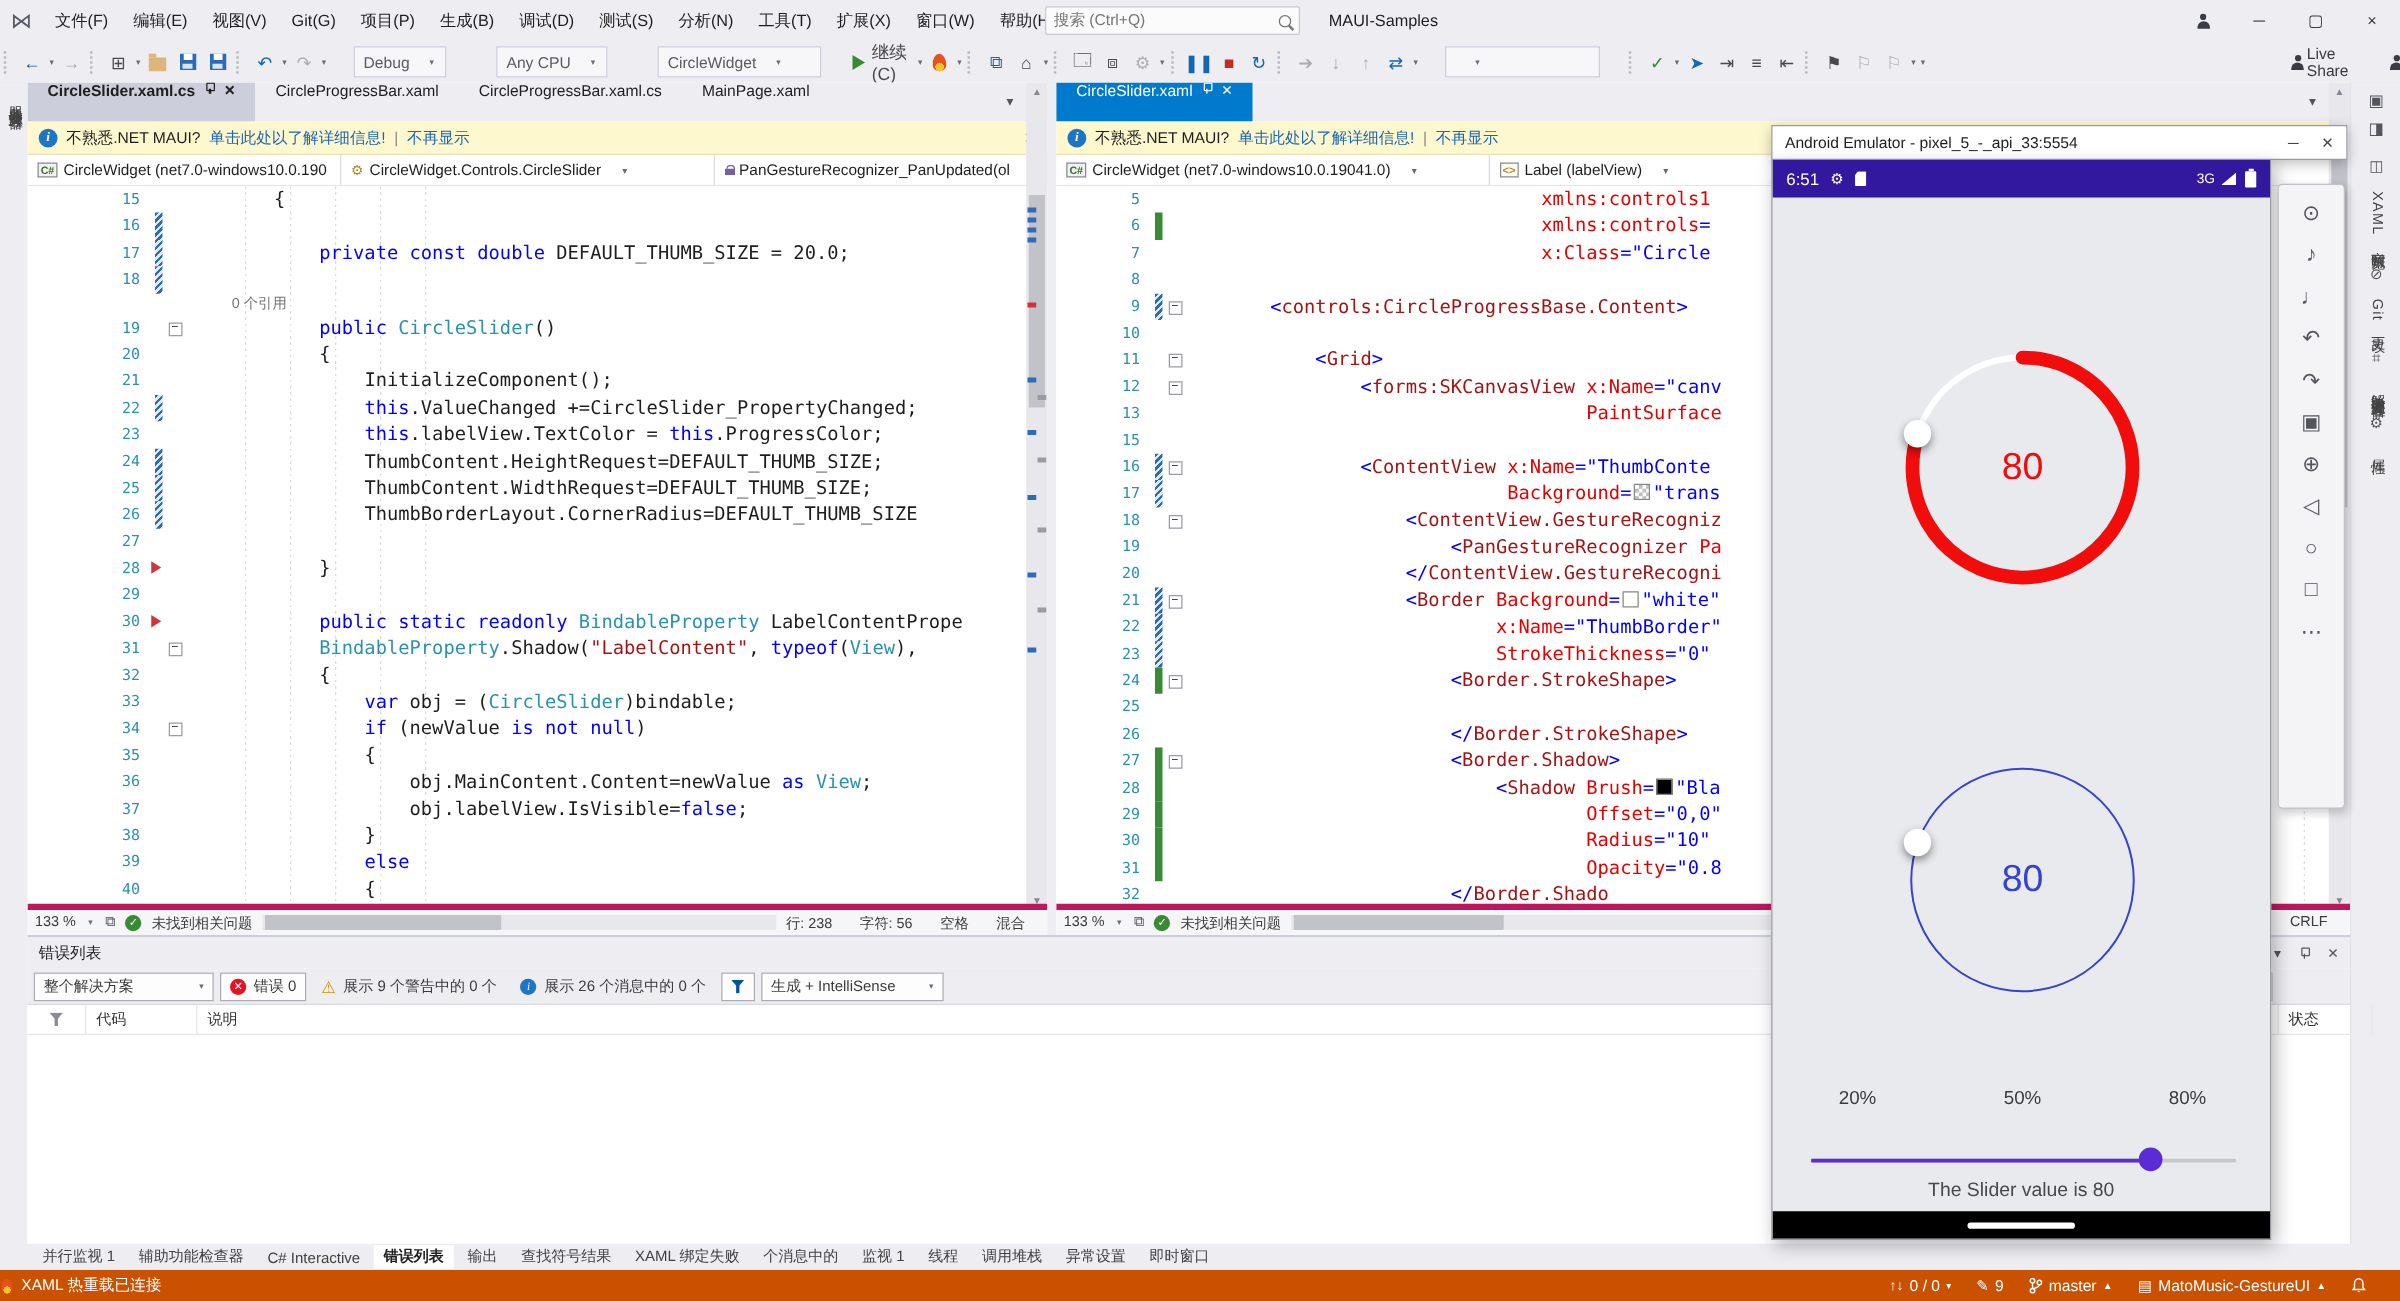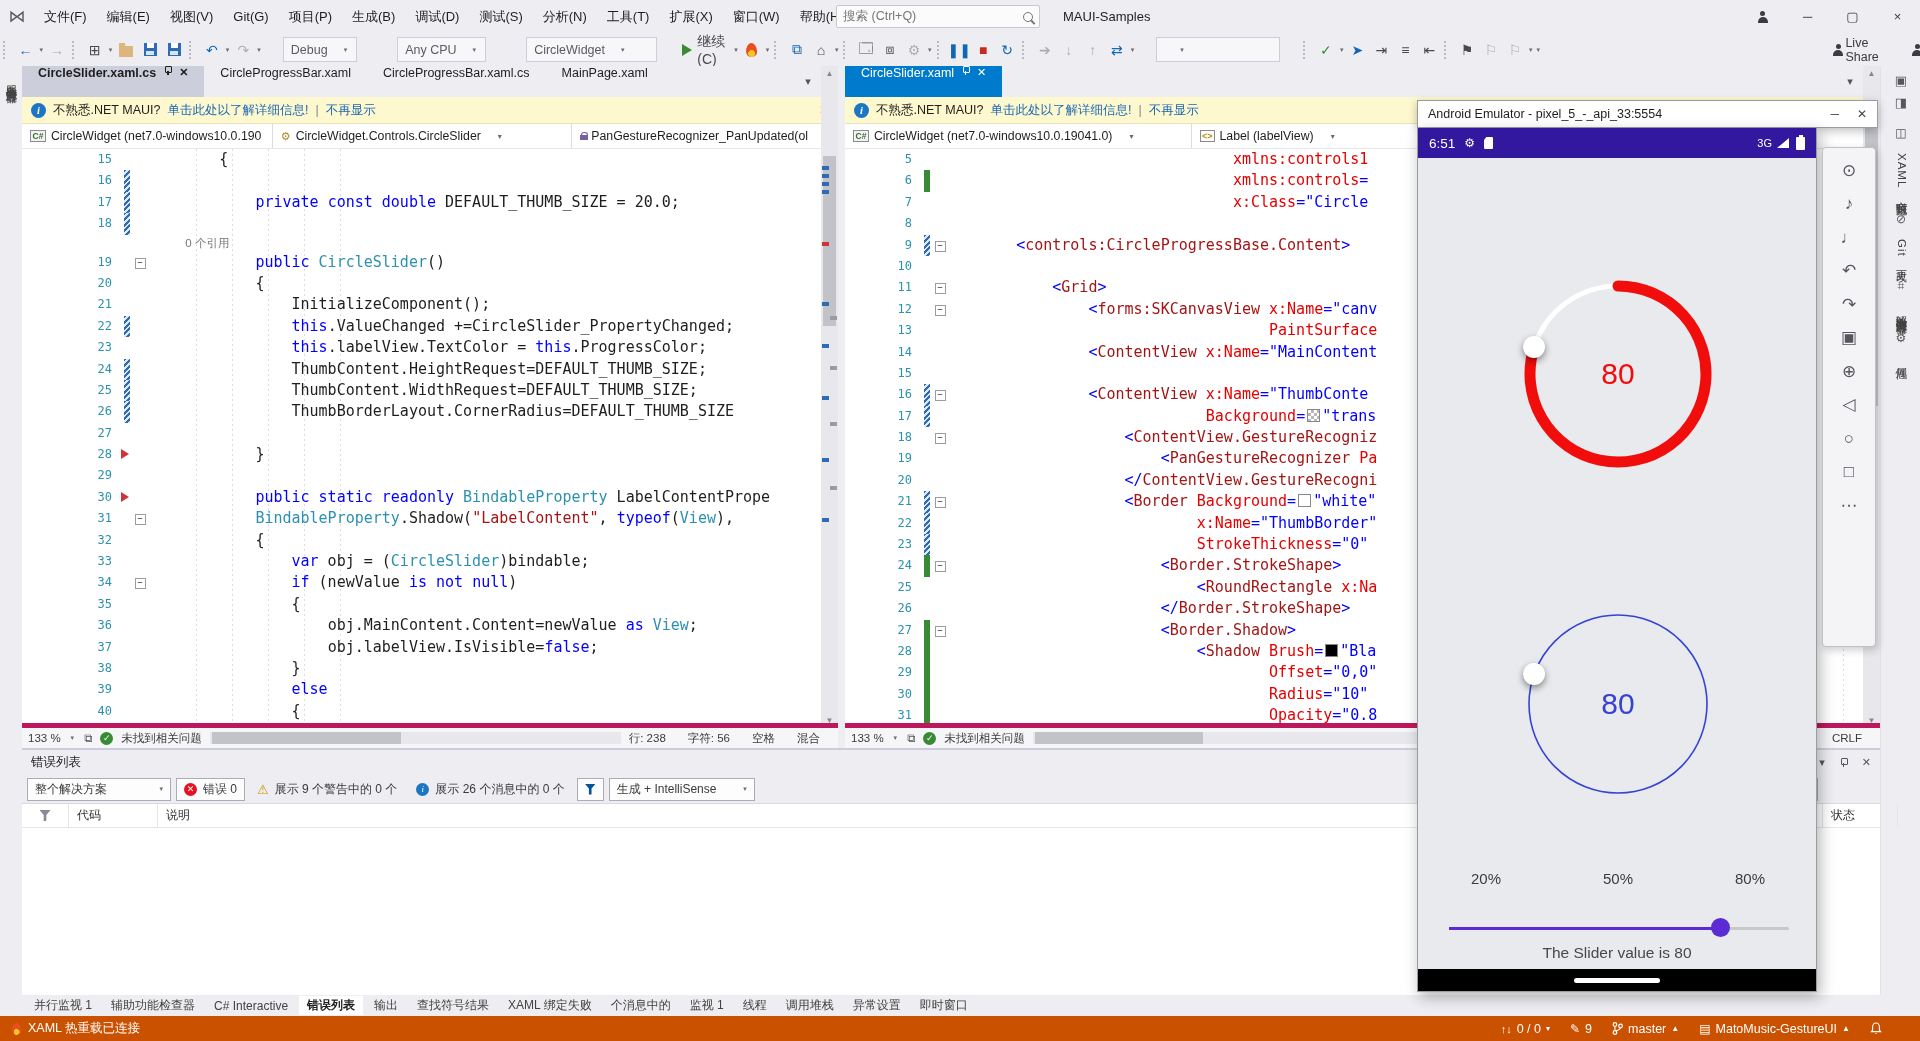--- a/index.html
+++ b/index.html
@@ -117,21 +117,21 @@
   .infoico{width:13px;height:13px;min-width:13px;border-radius:50%;background:#1C76C4;color:#fff;font-size:9px;display:flex;align-items:center;justify-content:center;font-family:"Liberation Serif",serif;font-style:italic;}
   .funnel{width:11px;height:11px;background:#00539C;clip-path:polygon(0 0,100% 0,62% 45%,62% 100%,38% 100%,38% 45%);}
   .el-search{margin-left:auto;margin-right:62px;height:21px;width:46px;border:1px solid #ACACB4;background:#FDFDFE;display:flex;align-items:center;justify-content:space-between;padding:0 5px;}
   .el-header{height:23px;display:flex;background:#fff;font-size:12px;color:#333;border-bottom:1px solid #E5E5EA;position:relative;}
   .el-cell{display:flex;align-items:center;padding:0 8px;border-right:1px solid #E5E5EA;height:100%;}
   .el-state{position:absolute;left:1800px;width:58px;border-left:1px solid #E5E5EA;}
   
   #panelstrip{position:absolute;left:0;top:995px;width:1920px;height:21px;background:#EEEEF2;display:flex;align-items:center;padding-left:26px;gap:3px;font-size:12px;color:#424242;}
   .pitem{padding:1px 8px;}
   .pitem.active{background:#FFFFFF;color:#1E1E1E;font-weight:bold;}
-  #statusbar{position:absolute;left:0;top:1016px;width:1920px;height:25px;background:#CA5100;color:#fff;display:flex;align-items:center;font-size:12.5px;padding:0 12px;gap:7px;box-sizing:border-box;}
+  #statusbar{position:absolute;left:0;top:1016px;width:1920px;height:25px;background:#CA5100;color:#fff;display:flex;align-items:center;font-size:12.5px;padding:0 1px;gap:7px;box-sizing:border-box;}
   .sb-right{margin-left:auto;display:flex;align-items:center;gap:20px;margin-right:26px;}
   .sb-item{display:flex;align-items:center;gap:5px;}
   .sb-caret{font-size:8px;}
   .flame.small{width:9px;height:12px;}
   
   #emu{position:absolute;left:1417px;top:100px;width:461px;height:892px;z-index:30;}
   #emu-title{position:absolute;left:0;top:0;width:461px;height:28px;background:#FFFFFF;border:1px solid #9B9BA3;box-sizing:border-box;display:flex;align-items:center;padding:0 10px;font-size:12.5px;color:#1E1E1E;box-shadow:0 3px 10px rgba(0,0,0,.25);}
   .emu-wbtn{margin-left:18px;color:#444;font-size:12px;}
   #emu-screen{position:absolute;left:0;top:28px;width:400px;height:864px;background:#E8EAEE;border:1px solid #9B9BA3;border-top:none;box-sizing:border-box;overflow:hidden;box-shadow:3px 5px 14px rgba(0,0,0,.3);}
   #emu-status{height:30px;background:#31189E;color:#fff;display:flex;align-items:center;padding:0 11px;font-size:13.5px;gap:9px;}
@@ -674,26 +674,20 @@
           </span>
           <span class="tx">             <span class="c-xd">&lt;</span><span class="c-xe">forms:SKCanvasView</span><span class="c-p"> </span><span class="c-xa">x:Name</span><span class="c-xd">=</span><span class="c-xv">"canv</span></span>
         </div>
         <div class="code-row">
           <span class="ln">13</span>
           <span class="mk"></span>
           <span class="fd"></span>
           <span class="tx">                                 <span class="c-xa">PaintSurface</span></span>
         </div>
         <div class="code-row">
-          <span class="ln">14</span>
-          <span class="mk"></span>
-          <span class="fd"></span>
-          <span class="tx">             <span class="c-xd">&lt;</span><span class="c-xe">ContentView</span><span class="c-p"> </span><span class="c-xa">x:Name</span><span class="c-xd">=</span><span class="c-xv">"MainContent</span></span>
-        </div>
-        <div class="code-row">
           <span class="ln">15</span>
           <span class="mk"></span>
           <span class="fd"></span>
           <span class="tx"></span>
         </div>
         <div class="code-row">
           <span class="ln">16</span>
           <span class="mk">
             <span class="m-b"></span>
           </span>
@@ -763,21 +757,20 @@
           </span>
           <span class="fd">
             <span class="fdbox">−</span>
           </span>
           <span class="tx">                     <span class="c-xd">&lt;</span><span class="c-xe">Border.StrokeShape</span><span class="c-xd">&gt;</span></span>
         </div>
         <div class="code-row">
           <span class="ln">25</span>
           <span class="mk"></span>
           <span class="fd"></span>
-          <span class="tx">                         <span class="c-xd">&lt;</span><span class="c-xe">RoundRectangle</span><span class="c-p"> </span><span class="c-xa">x:Na</span></span>
         </div>
         <div class="code-row">
           <span class="ln">26</span>
           <span class="mk"></span>
           <span class="fd"></span>
           <span class="tx">                     <span class="c-xd">&lt;/</span><span class="c-xe">Border.StrokeShape</span><span class="c-xd">&gt;</span></span>
         </div>
         <div class="code-row">
           <span class="ln">27</span>
           <span class="mk">

